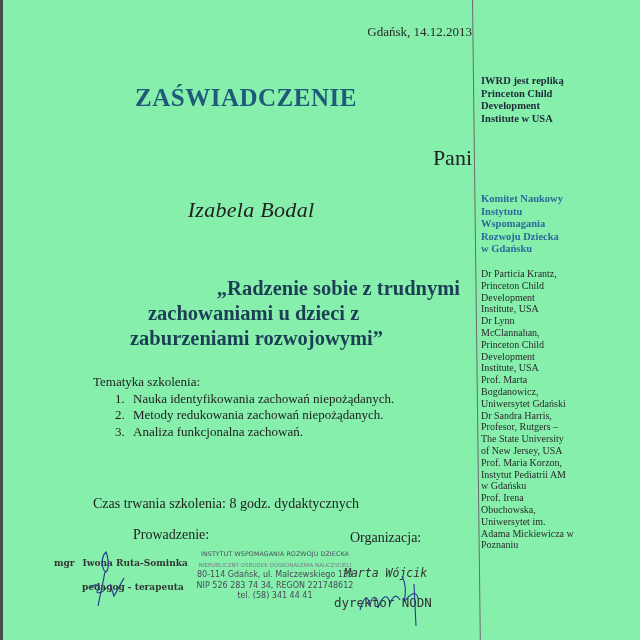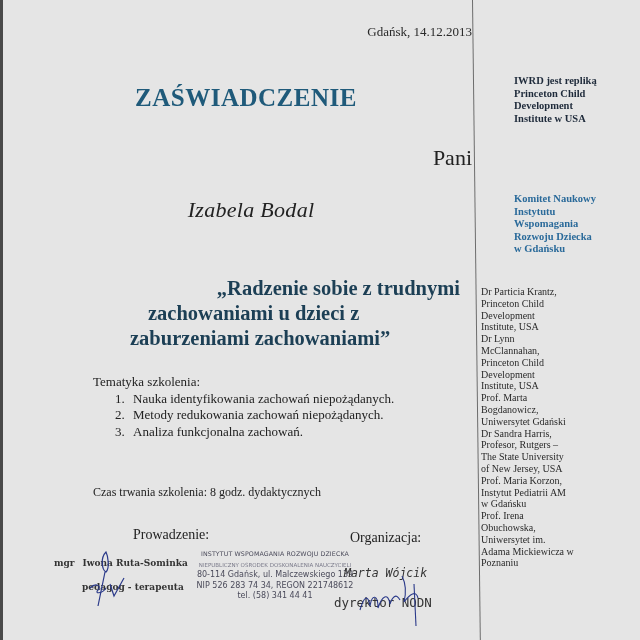--- a/index.html
+++ b/index.html
@@ -1,40 +1,40 @@
 <!DOCTYPE html>
 <html><head>
   <meta charset="utf-8">
   <style>
     * { margin: 0; padding: 0; box-sizing: border-box; }
     html, body { width: 640px; height: 640px; overflow: hidden; background: #ffffff; }
     body { position: relative; font-family: "Liberation Serif", "DejaVu Serif", serif; color: #1f1f1f; }
 
-    .page { position: absolute; left: 0; top: 0; width: 640px; height: 640px; background: #e5e5e5; }
+    .page { position: absolute; left: 0; top: 0; width: 640px; height: 640px; background: #86efac; }
     .left-edge { position: absolute; left: 0; top: 0; width: 3px; height: 640px; background: #4a4a4a; }
     .divider { position: absolute; left: 472px; top: 0; width: 1px; height: 640px; background: #6d6d6d; transform: skewX(0.7deg); transform-origin: top; }
 
     .date { position: absolute; top: 24px; right: 168px; font-size: 13px; color: #2a2a2a; }
 
     .title { position: absolute; top: 84px; left: 0; width: 472px; text-align: center; padding-left: 20px;
              font-size: 25px; font-weight: bold; letter-spacing: 0.5px; color: #1f5a7a; }
 
     .salutation { position: absolute; top: 145px; left: 0; width: 472px; text-align: right; padding-left: 30px; font-size: 22px; color: #222; }
     .recipient { position: absolute; top: 197px; left: 0; width: 472px; text-align: center; padding-left: 30px; font-size: 22px; color: #222; letter-spacing: 0.3px; font-style: italic; }
 
     .course { position: absolute; top: 276px; left: 120px; width: 340px; font-size: 20.5px; font-weight: bold; color: #1c3f55; line-height: 25px; }
     .course .l1 { display: block; padding-left: 22px; text-align: right; }
     .course .l2 { display: block; padding-left: 28px; }
     .course .l3 { display: block; padding-left: 10px; }
 
     .topics { position: absolute; top: 374px; left: 93px; font-size: 13px; color: #222; line-height: 16.5px; }
     .topics ol { list-style: none; margin-left: 22px; }
     .topics li .num { display: inline-block; width: 18px; }
 
-    .duration { position: absolute; top: 485px; left: 93px; font-size: 12px; color: #222; }
+    .duration { position: absolute; top: 496px; left: 93px; font-size: 14px; color: #222; }
 
     .prow-label { position: absolute; top: 527px; left: 92px; font-size: 14px; color: #222; margin-left: 41px; }
     .org-label { position: absolute; top: 530px; left: 350px; font-size: 14px; color: #222; }
 
     .leader-name { position: absolute; top: 558px; left: 54px; font-size: 9px; font-weight: bold; color: #333; font-family: "DejaVu Serif", serif; }
     .leader-name .mgr { margin-right: 8px; }
     .leader-role { position: absolute; top: 582px; left: 82px; font-size: 9px; font-weight: bold; color: #333; font-family: "DejaVu Serif", serif; }
 
     .stamp { position: absolute; top: 549px; left: 170px; width: 210px; text-align: center; font-family: "DejaVu Sans", sans-serif; color: #4a4a5a; line-height: 10.5px; }
     .stamp .s1 { font-size: 6.3px; display: block; letter-spacing: 0.1px; }
@@ -44,42 +44,42 @@
     .stamp .s5 { font-size: 8px; display: block; }
 
     .director-name { position: absolute; top: 566px; left: 344px; font-family: "DejaVu Sans Mono", monospace; font-style: italic; font-size: 11.5px; color: #333; }
     .director-role { position: absolute; top: 595px; left: 334px; font-family: "DejaVu Sans Mono", monospace; font-size: 12.5px; color: #333; }
 
     .signature { position: absolute; pointer-events: none; }
 
     .sidebar { position: absolute; left: 481px; width: 150px; }
     .side-note { top: 75px; font-size: 10.5px; font-weight: bold; color: #1e2a3a; line-height: 12.5px; }
     .side-committee { top: 193px; font-size: 10.5px; font-weight: bold; color: #2a6a9a; line-height: 12.5px; }
-    .side-members { top: 268px; font-size: 10px; color: #2a2a2a; line-height: 11.8px; margin-top: 18px; }
+    .side-members { top: 268px; font-size: 10px; color: #2a2a2a; line-height: 11.8px; }
     .side-members span { display: block; }
-    .side-note span, .side-committee span { display: block; margin-left: 33px; }
+    .side-note span, .side-committee span { display: block; }
   </style>
 </head>
 <body>
 
 <div class="page">
   <div class="left-edge"></div>
   <div class="divider"></div>
 
   <div class="date">Gdańsk, 14.12.2013</div>
 
   <div class="title">ZAŚWIADCZENIE</div>
 
   <div class="salutation">Pani</div>
   <div class="recipient">Izabela Bodal</div>
 
   <div class="course">
     <span class="l1">„Radzenie sobie z trudnymi</span>
     <span class="l2">zachowaniami u dzieci z</span>
-    <span class="l3">zaburzeniami zachowaniami”</span>
+    <span class="l3">zaburzeniami rozwojowymi”</span>
   </div>
 
   <div class="topics">
     <div>Tematyka szkolenia:</div>
     <ol>
       <li><span class="num">1.</span><span>Nauka identyfikowania zachowań niepożądanych.</span></li>
       <li><span class="num">2.</span><span>Metody redukowania zachowań niepożądanych.</span></li>
       <li><span class="num">3.</span><span>Analiza funkcjonalna zachowań.</span></li>
     </ol>
   </div>

